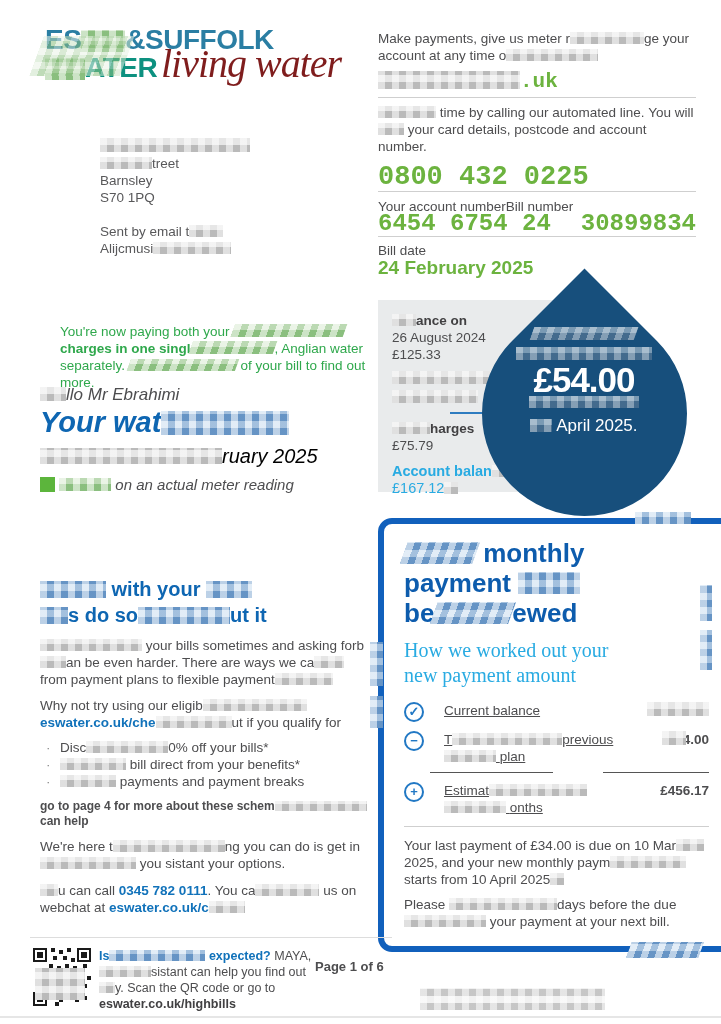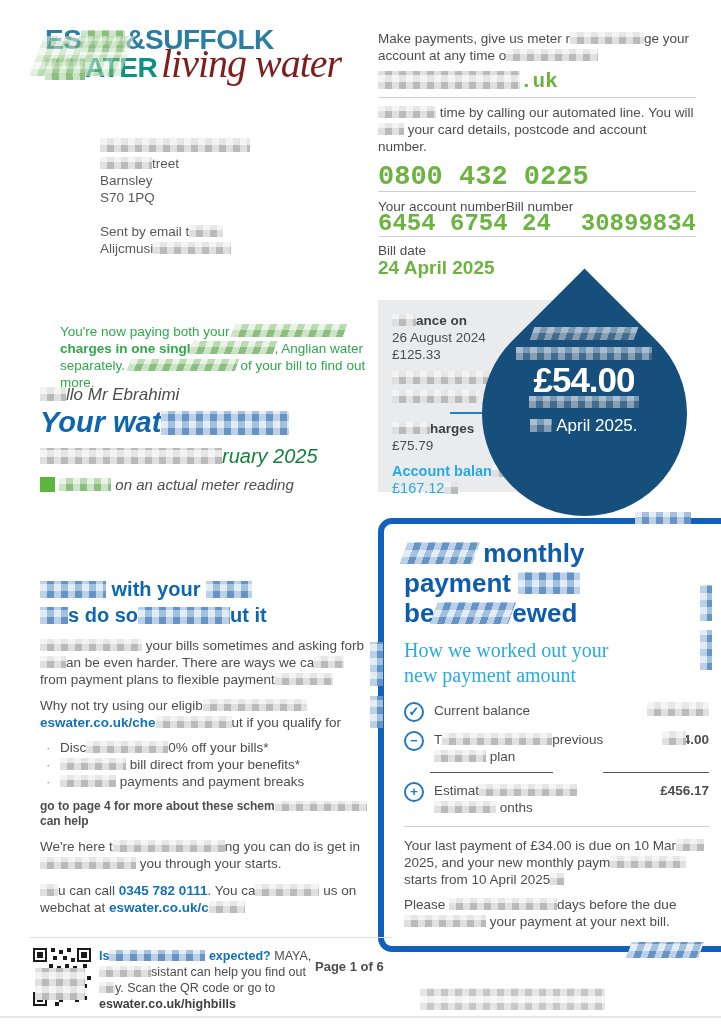--- a/index.html
+++ b/index.html
@@ -27,32 +27,32 @@
   
   .abs{position:absolute;}
   .logo-line1{font-weight:bold;font-size:28px;line-height:28px;color:#2a7ea3;letter-spacing:-0.5px;}
   .logo-line2{font-weight:bold;font-size:28px;line-height:28px;color:#0d9180;letter-spacing:-0.5px;}
   .logo-script{font-family:"Liberation Serif",serif;font-style:italic;font-weight:normal;
                font-size:40px;color:#7f1d1d;letter-spacing:-1px;}
   .addr{font-size:13.5px;line-height:17px;color:#58585a;}
   .g-big{color:#6cb33f;font-weight:bold;}
   .rule{border-bottom:1px solid #cfcfcf;font-family:Liberation Mono, monospace;}
   .tr-col{width:318px;}
-  .graynote{color:#15803d;}
+  .graynote{color:#000000;}
   .blue-h{color:#0e66b2;font-weight:bold;}
   .link{color:#1172ba;font-weight:bold;}
   .notice{color:#2fa84c;}
   .gray-box{background:#e9ebec;}
   .drop{width:205px;height:205px;background:#174f7c;border-radius:0 50% 50% 50%;transform:rotate(45deg);}
   .card{position:absolute;left:378px;top:518px;width:305px;border:6px solid #1160bc;border-radius:14px;
         padding:14px 20px 16px 20px;background:#fff;}
   .card h2{margin:0;font-size:26px;line-height:30px;color:#0d5cad;}
   .card .sub{margin-top:10px;font-family:"Liberation Serif",serif;font-size:20px;line-height:25px;color:#29abe2;}
   .row{display:flex;align-items:flex-start;margin-top:9px;}
-  .row .lbl{flex:1;padding-left:10px;}
+  .row .lbl{flex:1;padding-left:20px;text-decoration:underline;}
   .row .val{font-weight:bold;white-space:nowrap;}
   .circle-icon{flex:0 0 auto;width:16px;height:16px;border:2px solid #2178c4;border-radius:50%;
         color:#2178c4;font-weight:bold;font-size:13px;line-height:16px;text-align:center;display:inline-block;}
   .split-rule{display:flex;justify-content:space-between;margin:6px 0 0 26px;}
   .split-rule span{border-bottom:1px solid #555;height:1px;}
   .money{position:relative;display:inline-block;}
   .money .cover{position:absolute;left:-6px;top:0;}
   .bullet-list{margin:8px 0 0 6px;}
   .bullet-list .b{display:flex;}
   .bullet-list .dot{width:14px;color:#8a8a8a;}
@@ -100,21 +100,21 @@
     <div class="g-big rule" style="margin-top:14px;font-size:27px;padding-bottom:5px;">0800 432 0225</div>
     <div style="display:flex;justify-content:flex-start;margin-top:6px;">
       <span>Your account number</span>
       <span>Bill number</span>
     </div>
     <div class="rule" style="display:flex;justify-content:space-between;align-items:baseline;padding-bottom:4px;">
       <span class="g-big" style="font-size:24px;">6454 6754 24</span>
       <span class="g-big" style="font-size:24px;">30899834</span>
     </div>
     <div style="margin-top:5px;">Bill date</div>
-    <div class="g-big" style="font-size:19px;">24 April 2025</div>
+    <div class="g-big" style="font-size:19px;">24 February 2025</div>
   </div>
 
   <div class="abs gray-box" style="left:378px;top:300px;width:212px;height:168px;padding:12px 12px 12px 14px;">
     <div style="font-weight:bold;color:#414042;"><span class="px" style="width:24px;"></span><span>ance on</span></div>
     <div>26 August 2024</div>
     <div>£125.33</div>
     <div style="margin-top:7px;"><span class="px" style="width:128px;height:13px;"></span></div>
     <div style="margin-top:2px;"><span class="px" style="width:86px;height:13px;"></span></div>
     <div style="margin:6px 0 6px 58px;border-bottom:2px solid #2e7cc0;width:100px;"></div>
     <div style="font-weight:bold;color:#414042;"><span class="px" style="width:38px;"></span><span>harges</span></div>
@@ -176,21 +176,21 @@
           <span class="dot">·</span>
           <span><span class="px" style="width:56px;"></span> <span>payments and payment breaks</span></span>
         </div>
     </div>
     <div class="small-bold" style="margin-top:9px;">
       <span>go to page 4 for more about these schem</span><span class="px" style="width:92px;height:10px;"></span><br>
       <span>can help</span>
     </div>
     <div style="margin-top:9px;">
       <span>We're here t</span><span class="px" style="width:112px;"></span><span>ng you can do is get in</span><br>
-      <span class="px" style="width:96px;"></span> <span>you through your starts.</span>
+      <span class="px" style="width:96px;"></span> <span>you sistant your options.</span>
     </div>
     <div style="margin-top:10px;">
       <span class="px" style="width:18px;"></span><span>u can call</span> <span class="link">0345 782 0111</span><span>. You ca</span><span class="px" style="width:64px;"></span> <span>us on</span><br>
       <span>webchat at</span> <span class="link">eswater.co.uk/c</span><span class="px" style="width:36px;"></span>
     </div>
   </div>
 
   <div class="card">
     <h2>
       <span class="px px-blue skew" style="width:72px;height:22px;vertical-align:-2px;"></span> <span>monthly</span><br>

